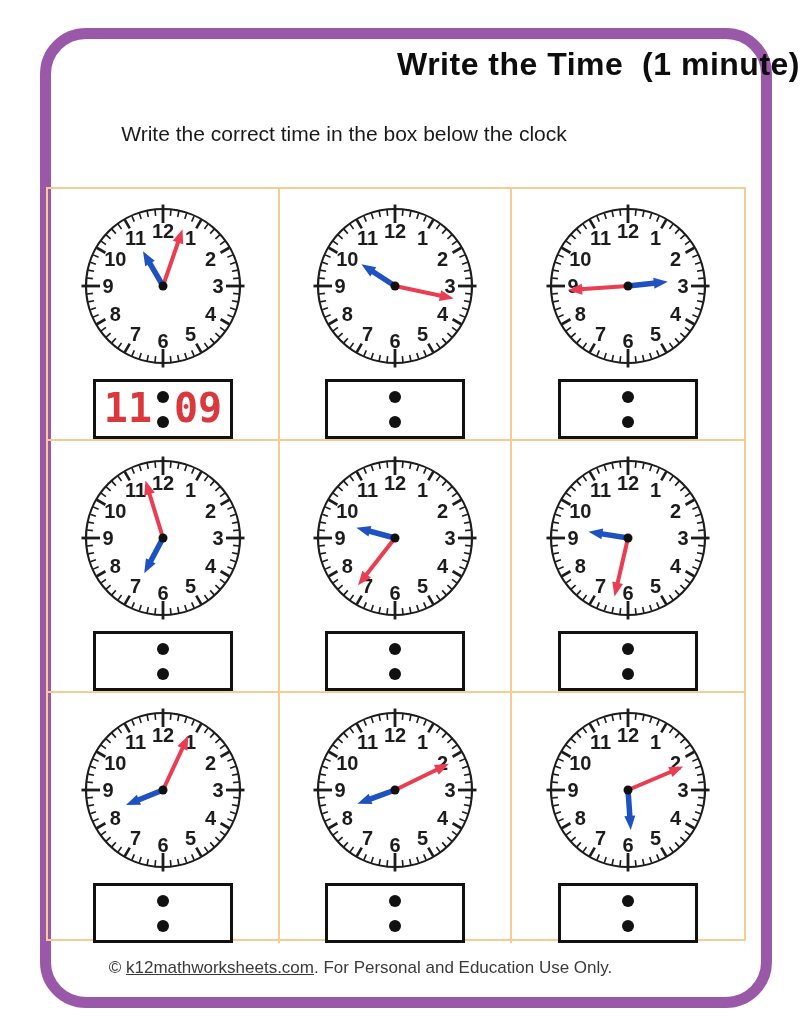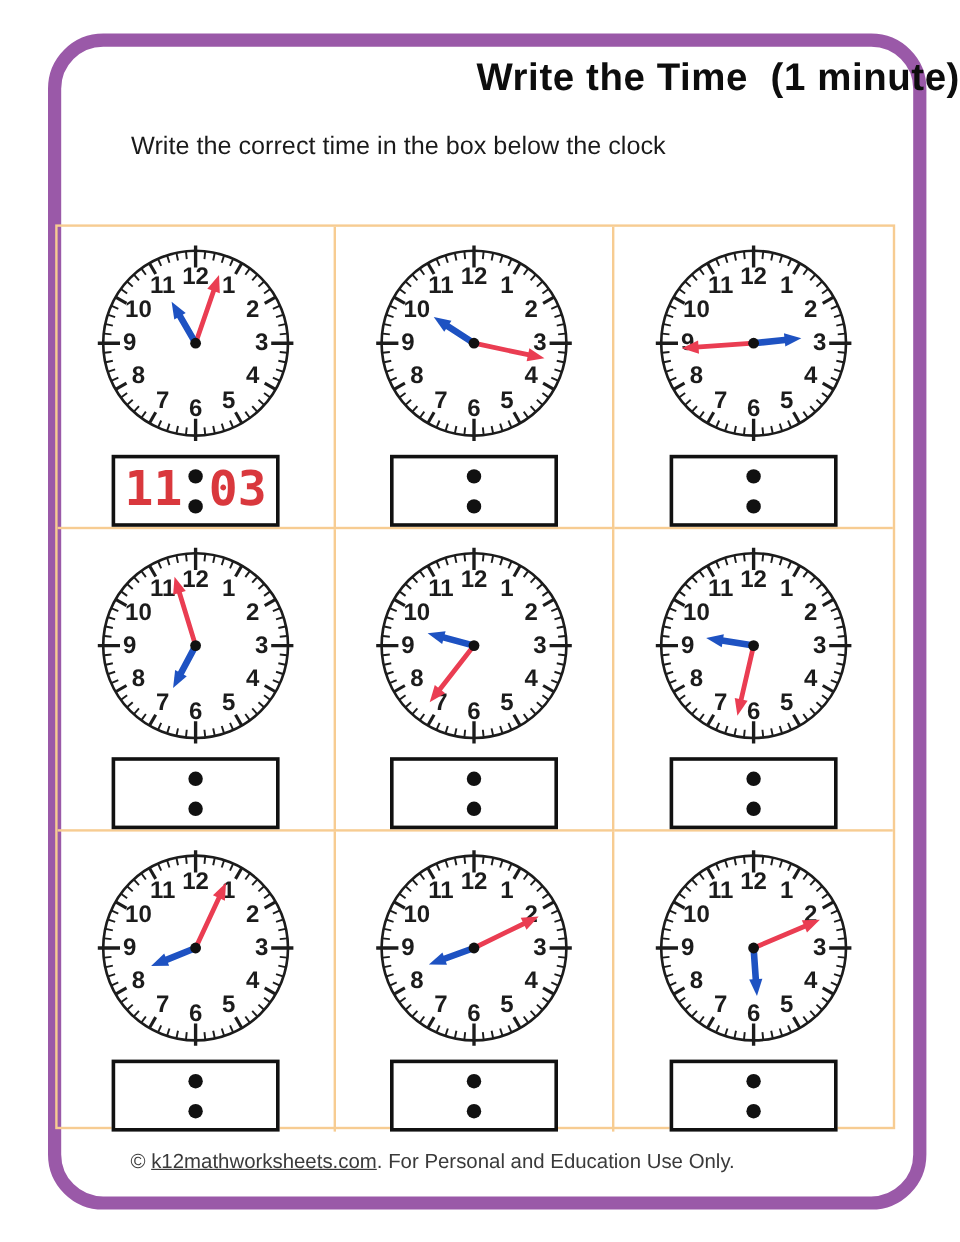--- a/index.html
+++ b/index.html
@@ -6,21 +6,21 @@
   body{width:800px;height:1035px;position:relative;font-family:"Liberation Sans",sans-serif;}
   .card{
     position:absolute;left:40px;top:28px;width:732px;height:980px;
     box-sizing:border-box;border:11px solid #9a59a8;border-radius:46px;background:#fff;
   }
   .title{
     position:absolute;left:0;top:46px;width:800px;text-align:right;margin:0;
     font-size:32px;font-weight:800;color:#0d0d0d;letter-spacing:.5px;white-space:pre;
   }
   .subtitle{
-    position:absolute;left:0;top:110px;width:664px;text-align:center;margin:0;
+    position:absolute;left:0;top:110px;width:664px;text-align:center;margin:12px;
     font-size:21px;font-weight:400;color:#1a1a1a;
   }
   .grid{
     position:absolute;left:46px;top:187px;width:700px;height:754px;
     box-sizing:border-box;border:2px solid #f7cc92;
     display:grid;grid-template-columns:repeat(3,1fr);grid-template-rows:repeat(3,1fr);
   }
   .cell{
     box-sizing:border-box;display:flex;flex-direction:column;align-items:center;
     padding-top:13px;border-right:2px solid #f7cc92;border-bottom:2px solid #f7cc92;
@@ -137,21 +137,21 @@
           <polygon points="84,44 78.5,58 89.5,58" fill="#1e52c2"></polygon>
         </g>
         <circle cx="84" cy="84" r="4.5" fill="#111"></circle>
       </svg>
       <div class="answer-box">
         <span class="ans-num" style="color: rgb(217, 56, 61);">11</span>
         <div class="dot-colon">
           <span class="dot"></span>
           <span class="dot"></span>
         </div>
-        <span class="ans-num" style="color: rgb(217, 56, 61);">03</span>
+        <span class="ans-num" style="color: rgb(217, 56, 61);">09</span>
       </div>
     </div>
     <div class="cell">
       <svg width="168" height="168" viewBox="0 0 168 168">
         <circle cx="84" cy="84" r="77" fill="#fff" stroke="#1c1c1c" stroke-width="2.2"></circle>
         <line x1="84" y1="21" x2="84" y2="2.5" stroke="#1c1c1c" stroke-width="2.8"></line>
         <line x1="91.36925666036957" y1="13.886206376536734" x2="91.99642743997549" y2="7.919075004327098" stroke="#1c1c1c" stroke-width="1.6"></line>
         <line x1="98.65777420265204" y1="15.040594148266706" x2="99.9052443475586" y2="9.171708543863872" stroke="#1c1c1c" stroke-width="1.6"></line>
         <line x1="105.78569810343379" y1="16.950515601191682" x2="107.63980006968347" y2="11.24417650342076" stroke="#1c1c1c" stroke-width="1.6"></line>
         <line x1="112.6749333368439" y1="19.59504523619664" x2="115.11535319529871" y2="14.113772490341034" stroke="#1c1c1c" stroke-width="1.6"></line>

